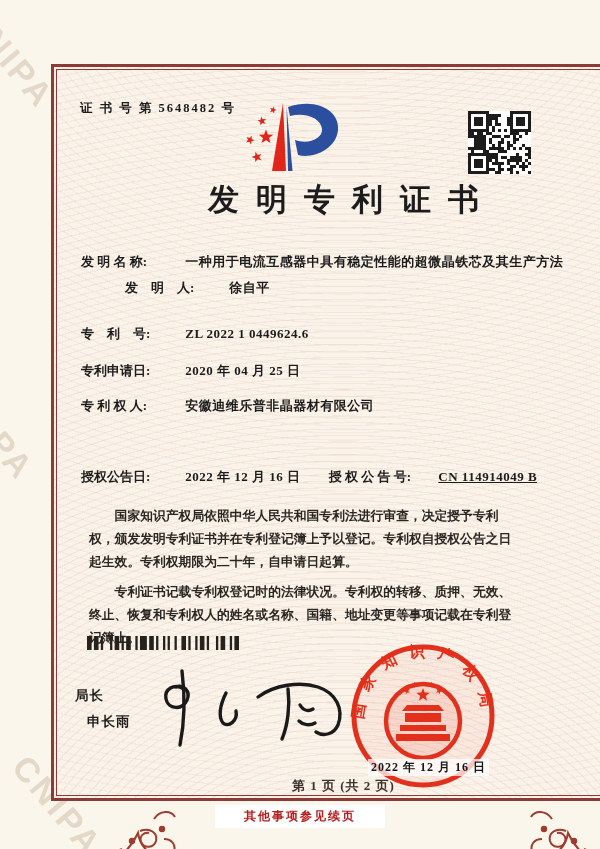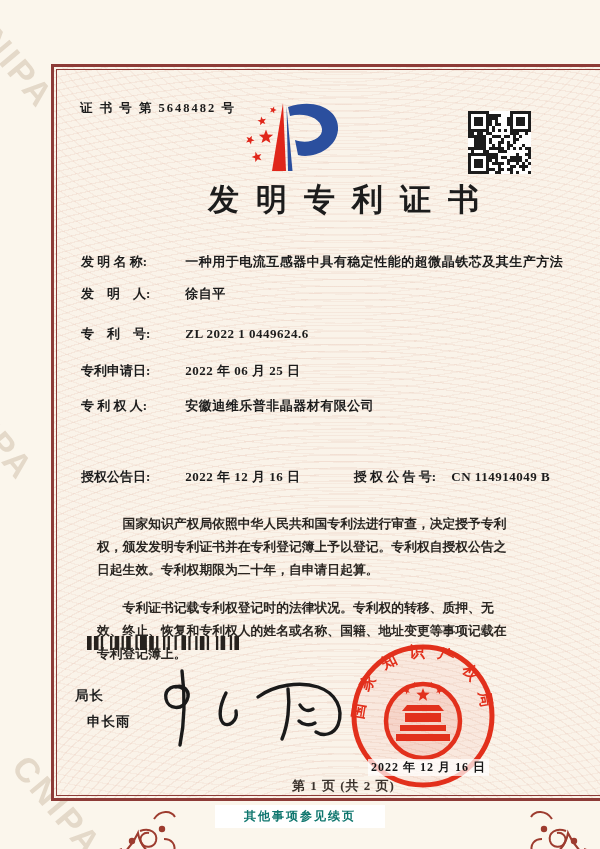--- a/index.html
+++ b/index.html
@@ -29,37 +29,37 @@
   .cert-no{position:absolute;left:26px;top:33px;font-size:12.5px;font-weight:bold;letter-spacing:2px;}
   .logo{position:absolute;left:185px;top:26px;width:122px;height:90px;}
   .qr{position:absolute;left:414px;top:44px;width:63px;height:63px;background:#fff;}
   .title{
     position:absolute;left:0;top:112px;width:100%;text-align:center;
     font-size:31px;font-weight:bold;letter-spacing:17px;text-indent:17px;white-space:nowrap;
   }
   .row{position:absolute;left:27px;width:445px;font-size:13px;font-weight:bold;white-space:nowrap;}
   .row .lbl{display:inline-block;min-width:101px;}
   .row .val{letter-spacing:0.5px;}
-  .row .lbl2{display:inline-block;margin-left:50px;}
-  .row .val2{margin-left:12px;letter-spacing:0.5px;}
+  .row .lbl2{display:inline-block;margin-left:25px;}
+  .row .val2{margin-left:24px;letter-spacing:0.5px;text-decoration:underline;}
   .paras{position:absolute;left:27px;top:430px;width:446px;font-size:12.8px;line-height:1.78;font-weight:bold;color:#2a2622;}
-  .paras p{margin:16px;text-indent:2em;}
+  .paras p{margin:8px;text-indent:2em;}
   .barcode{position:absolute;left:33px;top:569px;width:152px;height:14px;}
   .issuer-title{position:absolute;left:21px;top:620px;font-size:13.5px;font-weight:bold;letter-spacing:1px;}
   .issuer-name{position:absolute;left:33px;top:646px;font-size:13.5px;font-weight:bold;letter-spacing:1px;}
   .signature{position:absolute;left:96px;top:600px;width:200px;height:84px;}
   .seal{position:absolute;left:296px;top:576px;width:146px;height:146px;}
   .seal-date{
     position:absolute;left:314px;top:692px;font-size:12px;font-weight:bold;color:#171717;
     background:rgba(255,255,255,0.72);padding:0 3px;letter-spacing:1px;white-space:nowrap;
   }
   .page-no{position:absolute;left:0;top:710px;width:100%;text-align:center;font-size:13px;font-weight:bold;letter-spacing:1px;color:#3a322c;}
   .note{
     position:absolute;left:215px;top:805px;width:170px;height:23px;background:#ffffff;
-    text-align:center;font-size:12px;font-weight:bold;line-height:23px;letter-spacing:2px;color:#0f766e;z-index:2;
+    text-align:center;font-size:12px;font-weight:bold;line-height:23px;letter-spacing:2px;color:#b91c1c;z-index:2;
   }
   .flourish{position:absolute;width:92px;height:92px;z-index:2;}
   .flourish.bl{left:40px;top:712px;}
   .flourish.br{left:466px;top:712px;transform:scaleX(-1);}
 </style>
 </head>
 <body>
 
 <span class="wm" style="left:-14px;top:0px;">CNIPA</span>
 <span class="wm faint" style="left:150px;top:80px;">CNIPA</span>
@@ -332,31 +332,31 @@
         <rect x="60" y="60" width="3" height="3" fill="#1c1c1c"></rect>
       </svg>
   </div>
 
   <div class="title">发明专利证书</div>
 
   <div class="row" style="top:186px;">
     <span class="lbl">发 明 名 称:</span>
     <span class="val">一种用于电流互感器中具有稳定性能的超微晶铁芯及其生产方法</span>
   </div>
-  <div class="row" style="top:218px;">
+  <div class="row" style="top:212px;margin-left:44px;">
     <span class="lbl">发　明　人:</span>
     <span class="val">徐自平</span>
   </div>
   <div class="row" style="top:258px;">
     <span class="lbl">专　利　号:</span>
     <span class="val">ZL 2022 1 0449624.6</span>
   </div>
   <div class="row" style="top:295px;">
     <span class="lbl">专利申请日:</span>
-    <span class="val">2022 年 06 月 25 日</span>
+    <span class="val">2020 年 04 月 25 日</span>
   </div>
   <div class="row" style="top:330px;">
     <span class="lbl">专 利 权 人:</span>
     <span class="val">安徽迪维乐普非晶器材有限公司</span>
   </div>
   <div class="row" style="top:401px;">
     <span class="lbl">授权公告日:</span>
     <span class="val">2022 年 12 月 16 日</span>
     <span class="lbl2">授 权 公 告 号:</span>
     <span class="val2">CN 114914049 B</span>

